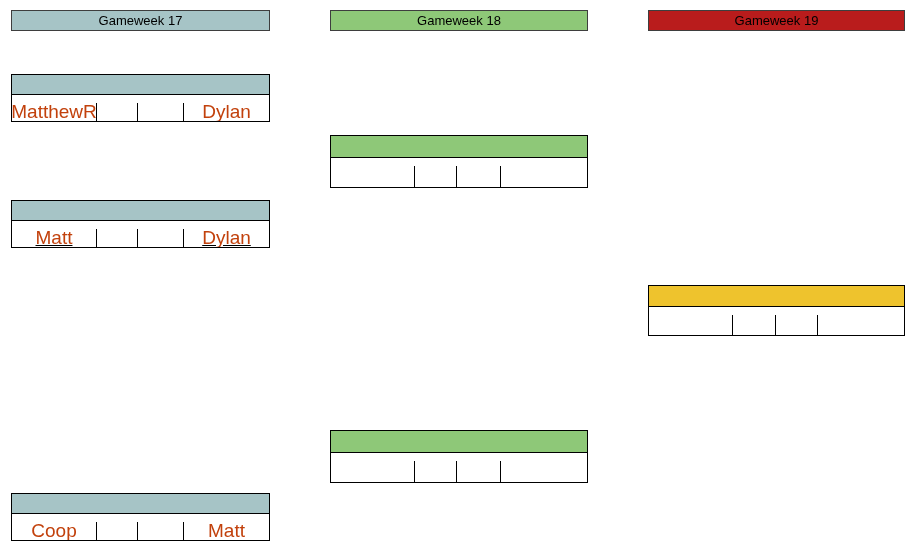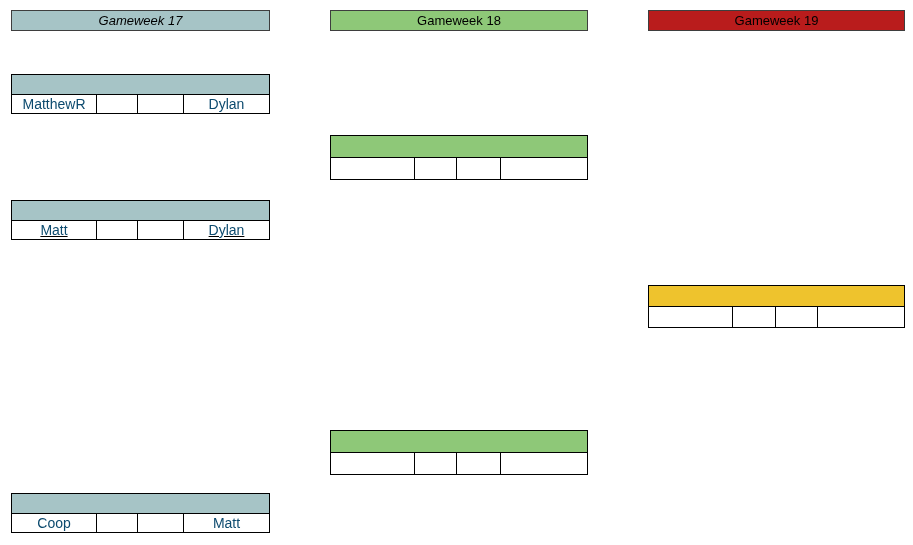--- a/index.html
+++ b/index.html
@@ -21,44 +21,45 @@
     position: absolute;
     top: 10px;
     height: 19px;
     border: 1px solid #3e3e3e;
     display: flex;
     align-items: center;
     justify-content: center;
     font-size: 13px;
     color: #000000;
   }
-  .gw-17 { left: 11px;  width: 257px; font-style: italic; }
+  .gw-17 { left: 11px;  width: 257px; }
   .gw-18 { left: 330px; width: 256px; text-align: right; }
   .gw-19 { left: 648px; width: 255px; }
 
   
   .match {
     position: absolute;
     border: 1px solid #000000;
     background: #ffffff;
   }
   .match-header {
     border-bottom: 1px solid #000000;
   }
   .match-row { display: flex; }
   .cell {
     border-right: 1px solid #000000;
     display: flex;
     align-items: center;
     justify-content: center;
-    font-size: 14px;
-    color: #0c4a6e;
+    font-size: 19px;
+    color: #c2410c;
     overflow: hidden;
     white-space: nowrap;
     box-sizing: border-box;
+    margin-top: 8px;
   }
   .cell:last-child { border-right: none; flex: 1; }
 
   
   .col-l { left: 11px; width: 257px; }
   .col-l .match-header { height: 19px; }
   .col-l .cell { height: 18px; }
   .col-l .cell:nth-child(1) { width: 85px; }
   .col-l .cell:nth-child(2) { width: 41px; }
   .col-l .cell:nth-child(3) { width: 46px; }

